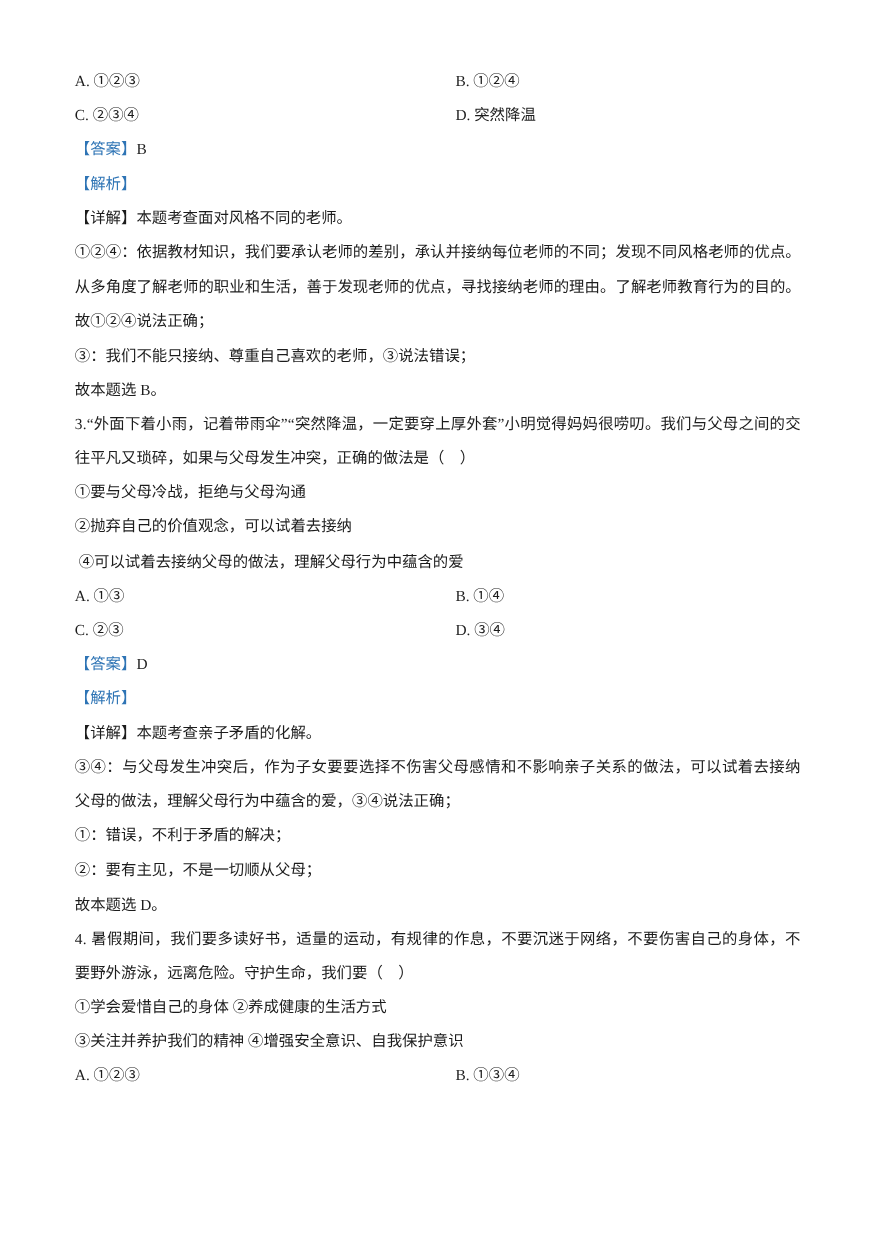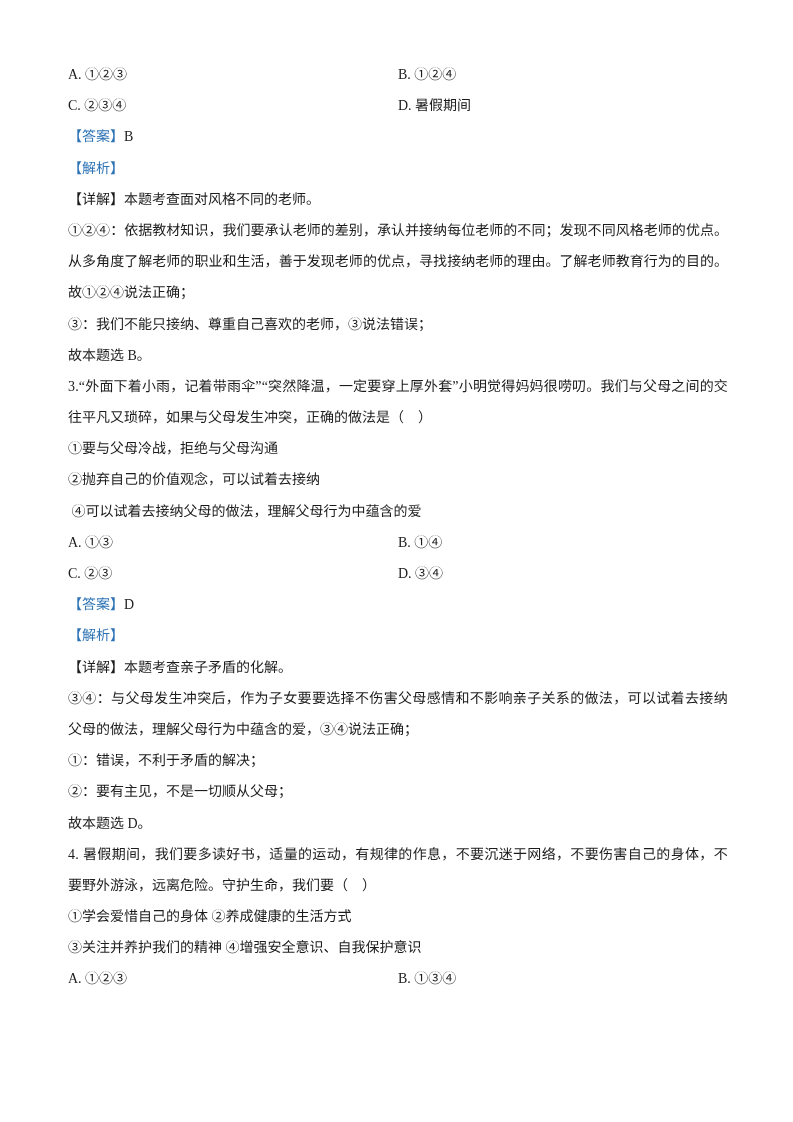--- a/index.html
+++ b/index.html
@@ -23,34 +23,34 @@
   }
   .line {
     position: relative;
     height: 31.2px;
     line-height: 31.2px;
     font-size: 14px;
     white-space: pre;
   }
   .line .col-b {
     position: absolute;
-    left: 330px;
+    left: 346px;
     top: 0;
   }
   .blue {
     color: #2E74B5;
     text-align: center;
   }
 </style>
 </head>
 <body>
 
 <div class="page">
     <div class="line"><span>A. ①②③</span><span class="col-b">B. ①②④</span></div>
-    <div class="line"><span>C. ②③④</span><span class="col-b">D. 暑假期间</span></div>
+    <div class="line"><span>C. ②③④</span><span class="col-b">D. 突然降温</span></div>
     <div class="line"><span class="blue">【答案】</span><span>B</span></div>
     <div class="line"><span class="blue">【解析】</span></div>
     <div class="line"><span>【详解】本题考查面对风格不同的老师。</span></div>
     <div class="line just"><span style="letter-spacing: 0.043px; font-family: Liberation Serif, serif;">①②④：依据教材知识，我们要承认老师的差别，承认并接纳每位老师的不同；发现不同风格老师的优点。</span></div>
     <div class="line just"><span style="letter-spacing: 0.043px;">从多角度了解老师的职业和生活，善于发现老师的优点，寻找接纳老师的理由。了解老师教育行为的目的。</span></div>
     <div class="line"><span>故①②④说法正确；</span></div>
     <div class="line"><span>③：我们不能只接纳、尊重自己喜欢的老师，③说法错误；</span></div>
     <div class="line"><span>故本题选 B。</span></div>
     <div class="line just"><span style="letter-spacing: 0.173px;">3.“外面下着小雨，记着带雨伞”“突然降温，一定要穿上厚外套”小明觉得妈妈很唠叨。我们与父母之间的交</span></div>
     <div class="line"><span>往平凡又琐碎，如果与父母发生冲突，正确的做法是（　）</span></div>

